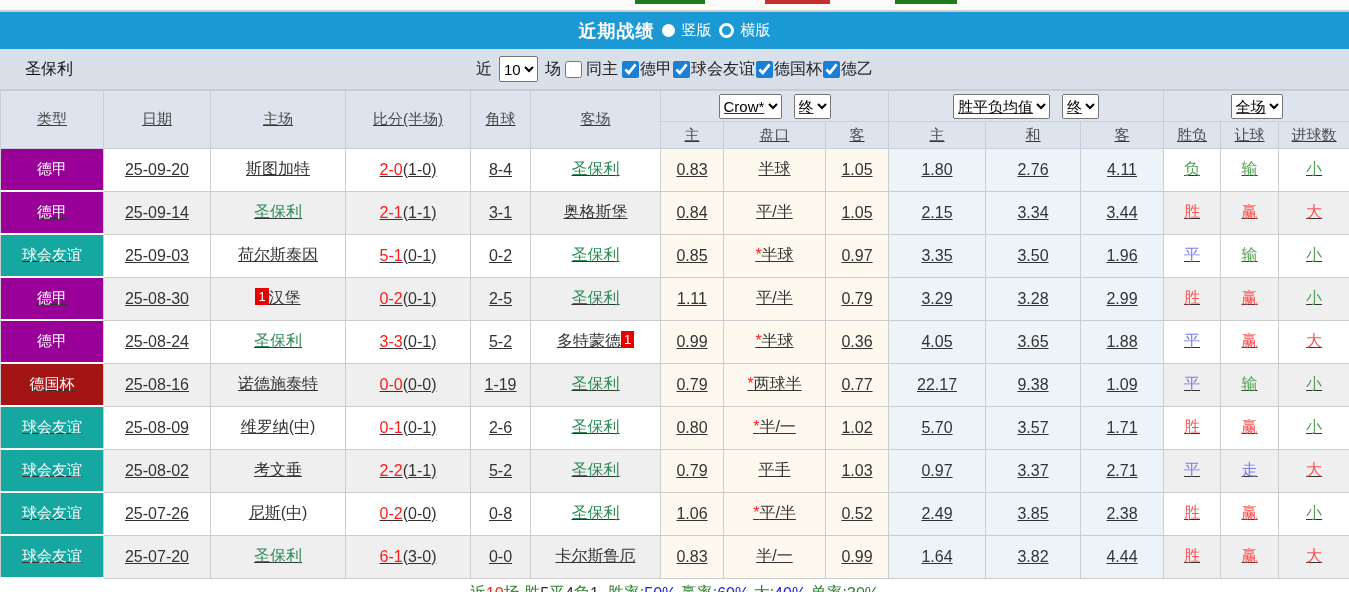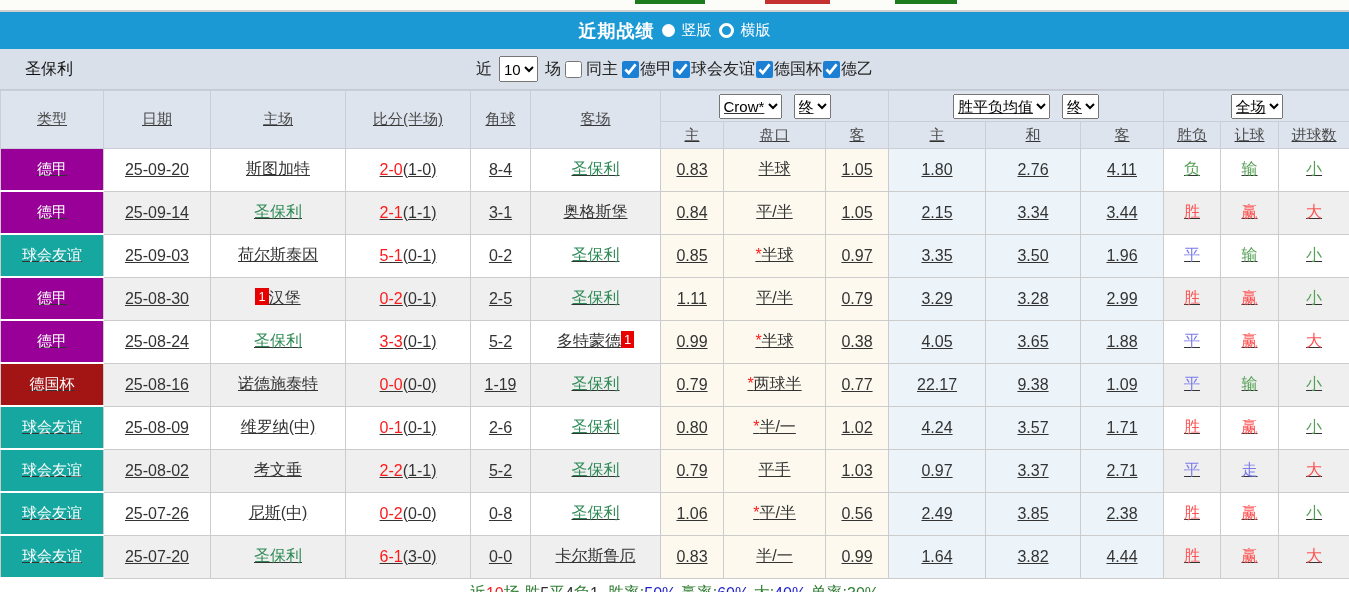--- a/index.html
+++ b/index.html
@@ -200,21 +200,21 @@
   </tr>
       <tr class="norm">
     <td class="league" style="background: rgb(153, 0, 152);">德甲</td>
     <td>25-08-24</td>
     <td><span style="color: rgb(46, 139, 87);">圣保利</span></td>
     <td><span class="score-ft">3-3</span><span>(0-1)</span></td>
     <td>5-2</td>
     <td><span>多特蒙德</span><span class="badge">1</span></td>
     <td class="cream">0.99</td>
     <td class="cream"><span class="star">*</span><span>半球</span></td>
-    <td class="cream">0.38</td>
+    <td class="cream">0.36</td>
     <td class="lblue">4.05</td>
     <td class="lblue">3.65</td>
     <td class="lblue">1.88</td>
     <td style="color: rgb(123, 123, 235);">平</td>
     <td style="color: rgb(255, 82, 82);">赢</td>
     <td style="color: rgb(255, 82, 82);">大</td>
   </tr>
       <tr class="alt">
     <td class="league" style="background: rgb(163, 21, 21);">德国杯</td>
     <td>25-08-16</td>
@@ -235,21 +235,21 @@
       <tr class="norm">
     <td class="league" style="background: rgb(22, 168, 160);">球会友谊</td>
     <td>25-08-09</td>
     <td><span>维罗纳(中)</span></td>
     <td><span class="score-ft">0-1</span><span>(0-1)</span></td>
     <td>2-6</td>
     <td><span style="color: rgb(46, 139, 87);">圣保利</span></td>
     <td class="cream">0.80</td>
     <td class="cream"><span class="star">*</span><span>半/一</span></td>
     <td class="cream">1.02</td>
-    <td class="lblue">4.24</td>
+    <td class="lblue">5.70</td>
     <td class="lblue">3.57</td>
     <td class="lblue">1.71</td>
     <td style="color: rgb(255, 82, 82);">胜</td>
     <td style="color: rgb(255, 82, 82);">赢</td>
     <td style="color: rgb(85, 160, 85);">小</td>
   </tr>
       <tr class="alt">
     <td class="league" style="background: rgb(22, 168, 160);">球会友谊</td>
     <td>25-08-02</td>
     <td><span>考文垂</span></td>
@@ -268,21 +268,21 @@
   </tr>
       <tr class="norm">
     <td class="league" style="background: rgb(22, 168, 160);">球会友谊</td>
     <td>25-07-26</td>
     <td><span>尼斯(中)</span></td>
     <td><span class="score-ft">0-2</span><span>(0-0)</span></td>
     <td>0-8</td>
     <td><span style="color: rgb(46, 139, 87);">圣保利</span></td>
     <td class="cream">1.06</td>
     <td class="cream"><span class="star">*</span><span>平/半</span></td>
-    <td class="cream">0.56</td>
+    <td class="cream">0.52</td>
     <td class="lblue">2.49</td>
     <td class="lblue">3.85</td>
     <td class="lblue">2.38</td>
     <td style="color: rgb(255, 82, 82);">胜</td>
     <td style="color: rgb(255, 82, 82);">赢</td>
     <td style="color: rgb(85, 160, 85);">小</td>
   </tr>
       <tr class="alt">
     <td class="league" style="background: rgb(22, 168, 160);">球会友谊</td>
     <td>25-07-20</td>

